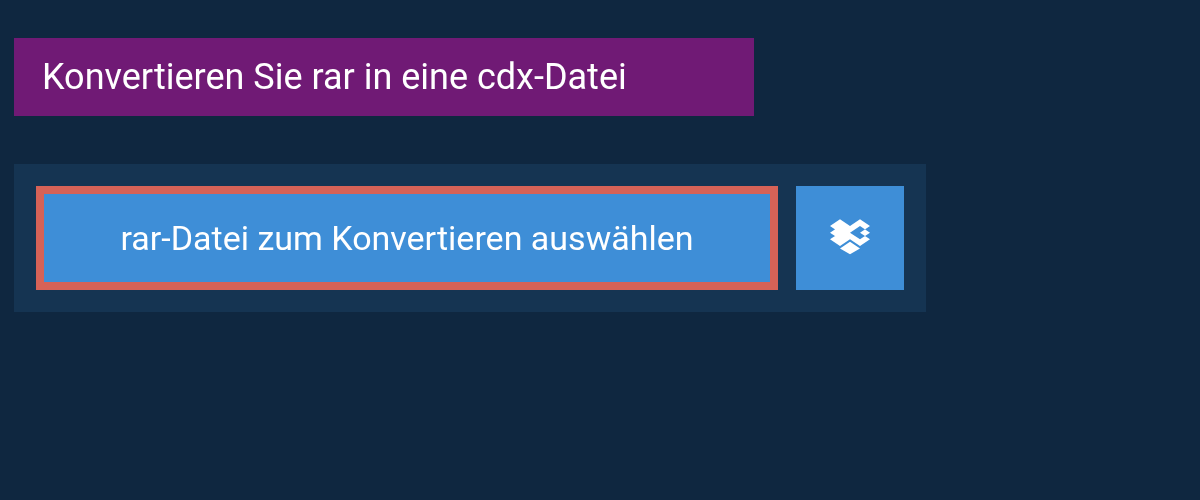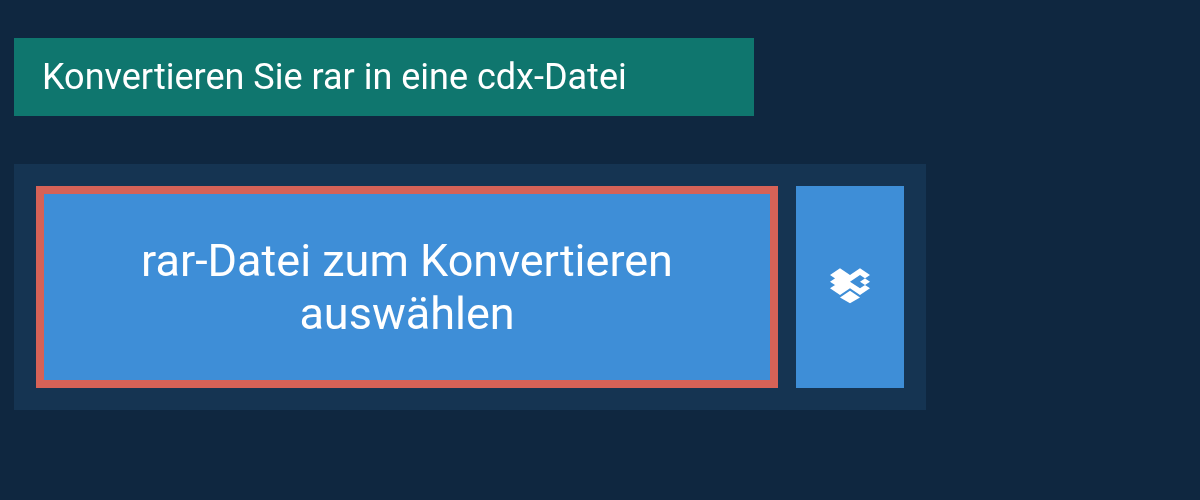--- a/index.html
+++ b/index.html
@@ -11,21 +11,21 @@
       width: 1200px;
       height: 500px;
       background-color: #0f2740;
       font-family: -apple-system, BlinkMacSystemFont, "Segoe UI", Roboto, Helvetica, Arial, sans-serif;
       overflow: hidden;
     }
     .title-bar {
       position: absolute;
       top: 38px;
       left: 14px;
-      background-color: #0f766e;
+      background-color: #701a75;
       padding: 18px 28px 18px 28px;
       width: 740px;
     }
     .title-text {
       color: #ffffff;
       font-size: 36px;
       font-weight: 400;
       white-space: nowrap;
     }
     .action-row {
@@ -36,23 +36,23 @@
       background-color: #153452;
       padding: 22px;
       display: flex;
       gap: 18px;
       align-items: stretch;
     }
     .select-button {
       background-color: #3e8ed7;
       border: 8px solid #d66257;
       color: #ffffff;
-      font-size: 45px;
+      font-size: 34px;
       font-weight: 400;
-      padding: 40px 28px;
+      padding: 24px 28px;
       flex: 1;
       text-align: center;
       cursor: pointer;
       display: flex;
       align-items: center;
       justify-content: center;
     }
     .dropbox-button {
       background-color: #3e8ed7;
       width: 108px;

